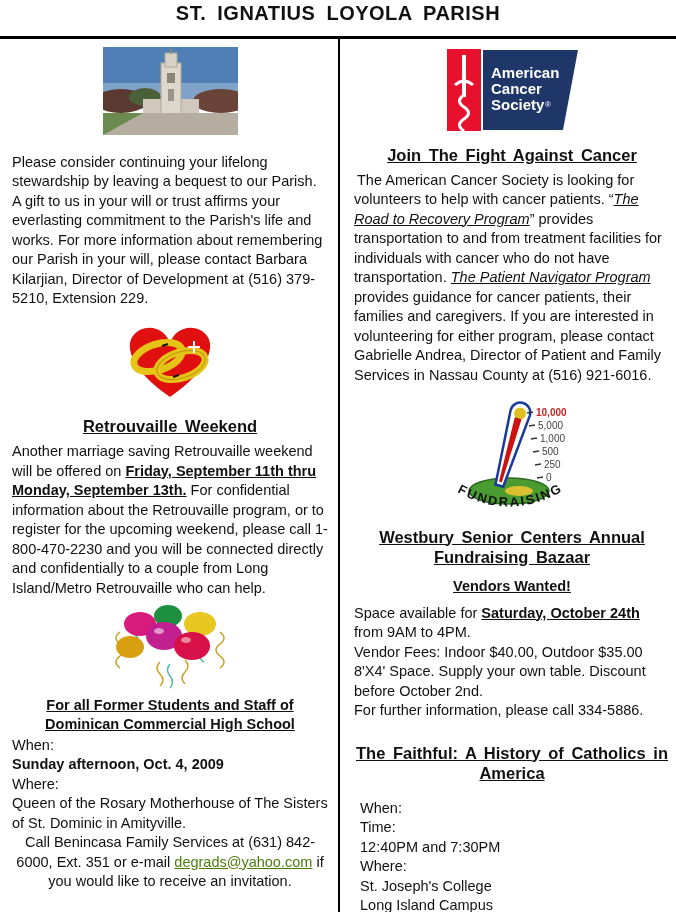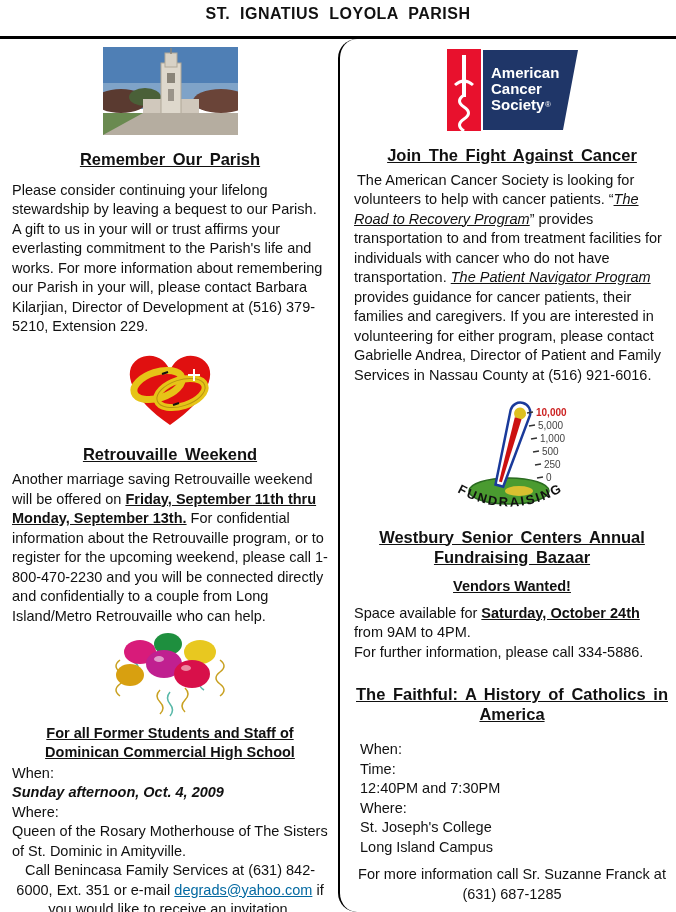--- a/index.html
+++ b/index.html
@@ -3,48 +3,48 @@
 <meta charset="utf-8">
 <style>
   html,body { margin:0; padding:0; }
   body {
     width:676px; height:912px; overflow:hidden;
     background:#ffffff; color:#111;
     font-family:"Liberation Sans", sans-serif;
     font-size:14.5px; line-height:19.5px;
   }
   .masthead {
-    text-align:center; font-weight:bold; font-size:16px;
+    text-align:center; font-weight:bold; font-size:20px;
     letter-spacing:0.5px; word-spacing:5px; padding-top:4px; height:30px;
   }
   .top-rule { height:3px; background:#000; margin-top:2px; }
   .columns { display:flex; height:873px; overflow:hidden; }
-  .col { box-sizing:border-box;border-radius:19px; }
+  .col { box-sizing:border-box; }
   .col-left  { width:338px; padding:0 10px 0 12px; }
   .col-right { width:338px; border-left:2px solid #000; padding:0 6px 0 14px; }
   .img-wrap { text-align:center; }
   .sec-h {
     font-weight:bold; font-size:16.5px; line-height:20px; text-align:center;
     text-decoration:underline; word-spacing:3px; margin:8px 0 0 0;
   }
   .sub-h {
     font-weight:bold; font-size:14.5px; line-height:19px; text-align:center;
     text-decoration:underline; margin:0;
   }
   p { margin:0; }
   .para { margin-top:10px; }
   .b-u { font-weight:bold; text-decoration:underline; }
   .it-u { font-style:italic; text-decoration:underline; }
   .info-rows { margin-top:2px; }
   .info-row { display:flex;flex-direction:column; }
   .info-label { width:85px; flex:none; }
   .info-value { flex:1; }
-  .bold { font-weight:bold;font-style:italic; }
+  .bold { font-weight:bold; }
   .centered { text-align:center; }
-  .email-link { text-decoration:underline; color:#0369a1; cursor:pointer; }
+  .email-link { text-decoration:underline; color:#4d7c0f; cursor:pointer; }
   .mt2{margin-top:8px;} .mt4{margin-top:4px;} .mt6{margin-top:6px;}
   .mt8{margin-top:8px;} .mt10{margin-top:10px;} .mt12{margin-top:12px;}
   .mt16{margin-top:16px;} .mt22{margin-top:22px;}
   .feat-row { margin-top:6px; }
 </style>
 </head>
 <body>
 
 <div class="masthead">ST. IGNATIUS LOYOLA PARISH</div>
 <div class="top-rule"></div>
@@ -64,21 +64,20 @@
         <rect x="58" y="16" width="20" height="52" fill="#ded8cc" stroke="#b0a898" stroke-width="1"></rect>
         <rect x="62" y="6" width="12" height="14" fill="#d8d2c6" stroke="#b0a898" stroke-width="1"></rect>
         <line x1="68" y1="1" x2="68" y2="7" stroke="#8a8478" stroke-width="1.5"></line>
         <rect x="64" y="26" width="8" height="10" fill="#8a8478"></rect>
         <rect x="65" y="42" width="6" height="12" fill="#9a948a"></rect>
         <rect x="0" y="66" width="135" height="22" fill="#b5ada0"></rect>
         <polygon points="0,66 40,66 0,88" fill="#6a8a50"></polygon>
       </svg>
     </div>
 
-    <h2 class="sec-h mt8">Remember Our Parish</h2>
 
     <p class="para mt12">Please consider continuing your lifelong stewardship by leaving a bequest to our Parish. A gift to us in your will or trust affirms your everlasting commitment to the Parish's life and works. For more information about remembering our Parish in your will, please contact Barbara Kilarjian, Director of Development at (516) 379-5210, Extension 229.</p>
 
     <div class="img-wrap mt10">
       <svg width="105" height="84" viewBox="0 0 105 84">
         <path d="M52,78 C14,52 2,24 20,12 C34,4 48,12 52,24 C56,12 70,4 84,12 C102,24 90,52 52,78 Z" fill="#e01010"></path>
         <ellipse cx="40" cy="38" rx="25" ry="13" transform="rotate(-18 40 38)" fill="none" stroke="#e6c417" stroke-width="7"></ellipse>
         <ellipse cx="63" cy="46" rx="25" ry="13" transform="rotate(-18 63 46)" fill="none" stroke="#e6c417" stroke-width="7"></ellipse>
         <ellipse cx="63" cy="46" rx="25" ry="13" transform="rotate(-18 63 46)" fill="none" stroke="#b89410" stroke-width="1"></ellipse>
         <line x1="44" y1="27" x2="50" y2="25" stroke="#111" stroke-width="2"></line>
@@ -187,20 +186,21 @@
           <textPath href="#fund-arc">FUNDRAISING</textPath>
         </text>
       </svg>
     </div>
 
     <h2 class="sec-h mt4" style="max-width:310px;margin-left:auto;margin-right:auto;">Westbury Senior Centers Annual Fundraising Bazaar</h2>
 
     <div class="sub-h mt10">Vendors Wanted!</div>
 
     <p class="para mt8"><span>Space available for </span><span class="b-u">Saturday, October 24th</span><span> from 9AM to 4PM.</span></p>
+    <p>Vendor Fees: Indoor $40.00, Outdoor $35.00 8'X4' Space.  Supply your own table. Discount before October 2nd.</p>
     <p>For further information, please call 334-5886.</p>
 
     <h2 class="sec-h mt22">The Faithful: A History of Catholics in America</h2>
 
     <div class="info-rows mt16" style="padding-left:6px;">
       <div class="info-row">
         <span class="info-label">When:</span>
       </div>
       <div class="info-row">
         <span class="info-label">Time:</span>

